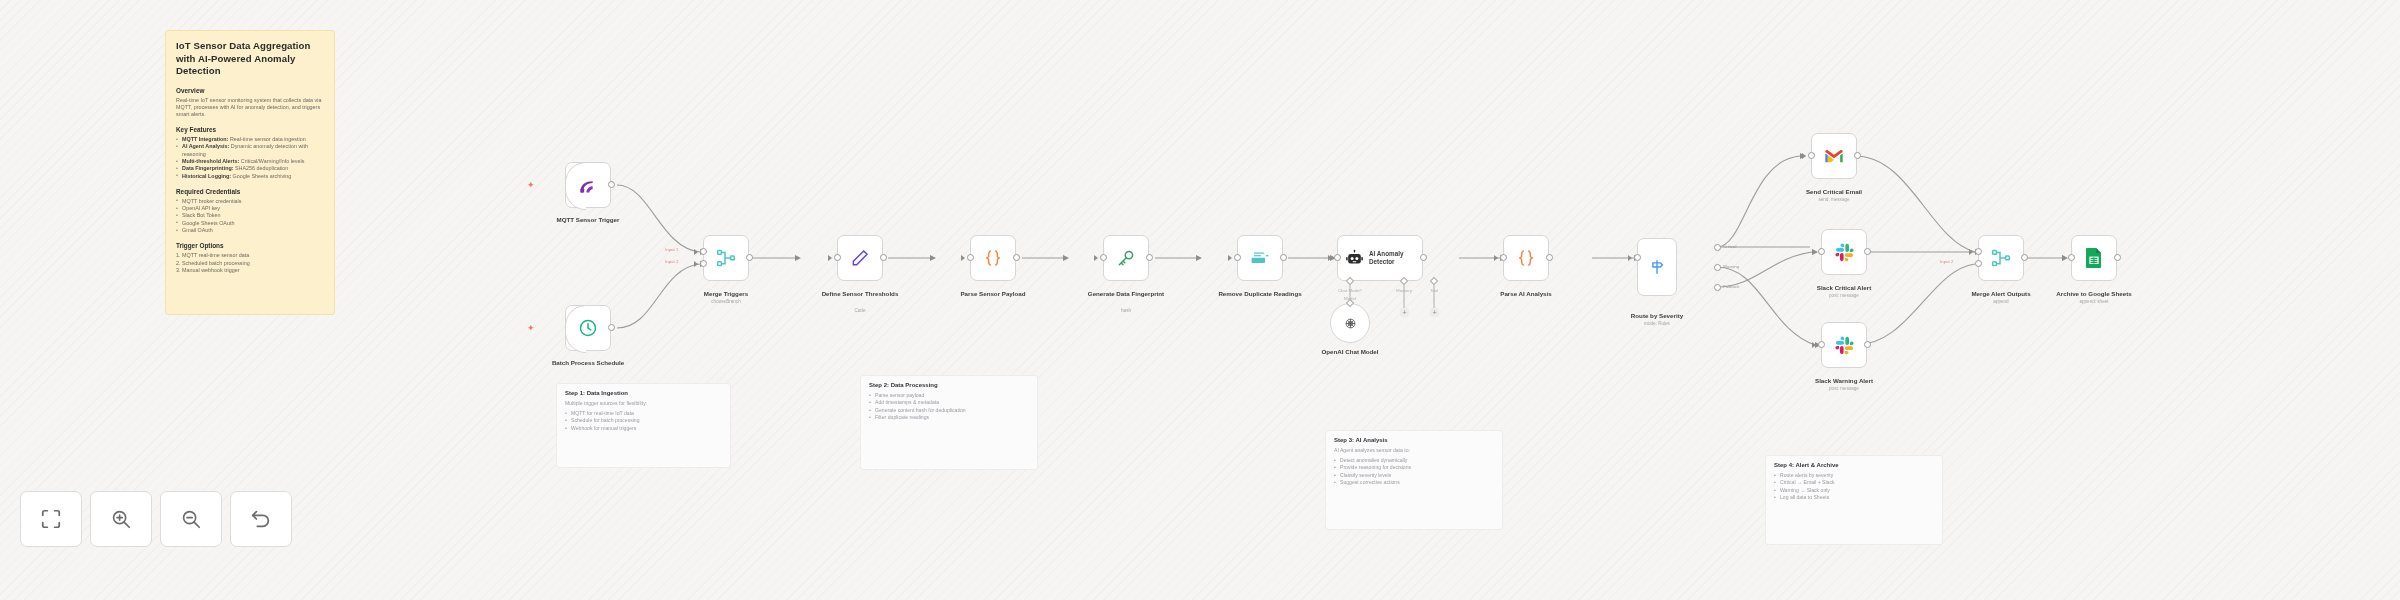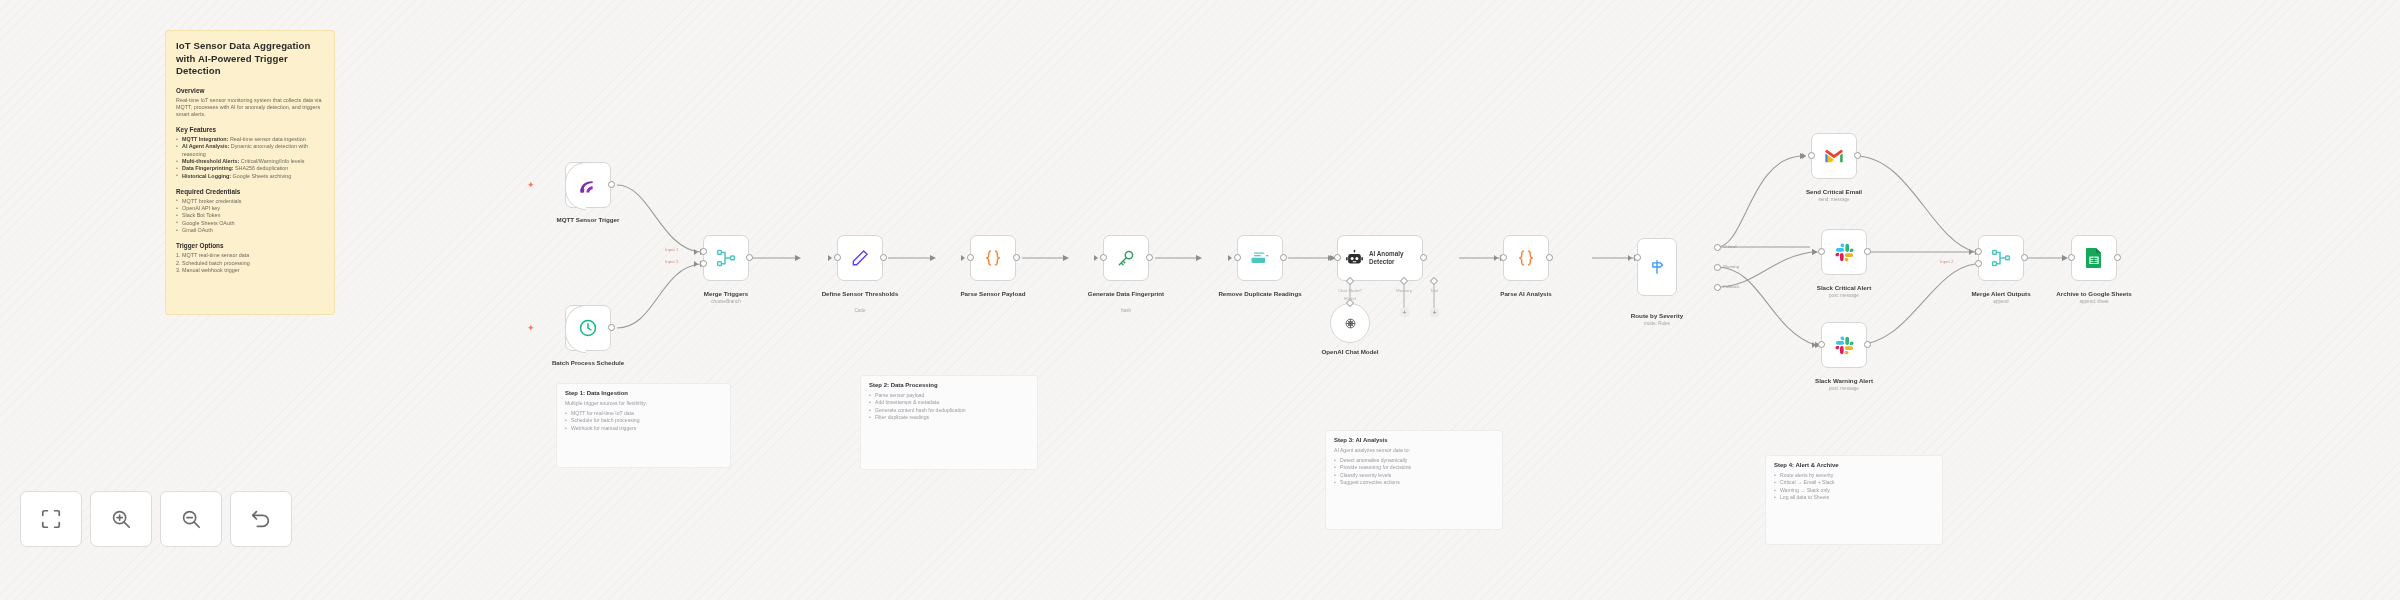--- a/index.html
+++ b/index.html
@@ -94,21 +94,21 @@
           display:flex; align-items:center; justify-content:center; }
 
   svg { display:block; }
 </style>
 </head>
 <body>
 
 <div id="canvas"></div>
 
 <div class="sticky">
-  <h1>IoT Sensor Data Aggregation with AI-Powered Trigger Detection</h1>
+  <h1>IoT Sensor Data Aggregation with AI-Powered Anomaly Detection</h1>
 
   <div class="sec">
     <h2>Overview</h2>
     <p>Real-time IoT sensor monitoring system that collects data via MQTT, processes with AI for anomaly detection, and triggers smart alerts.</p>
   </div>
 
   <div class="sec">
     <h2>Key Features</h2>
     <ul>
       <li><b>MQTT Integration:</b><span> Real-time sensor data ingestion</span></li>

